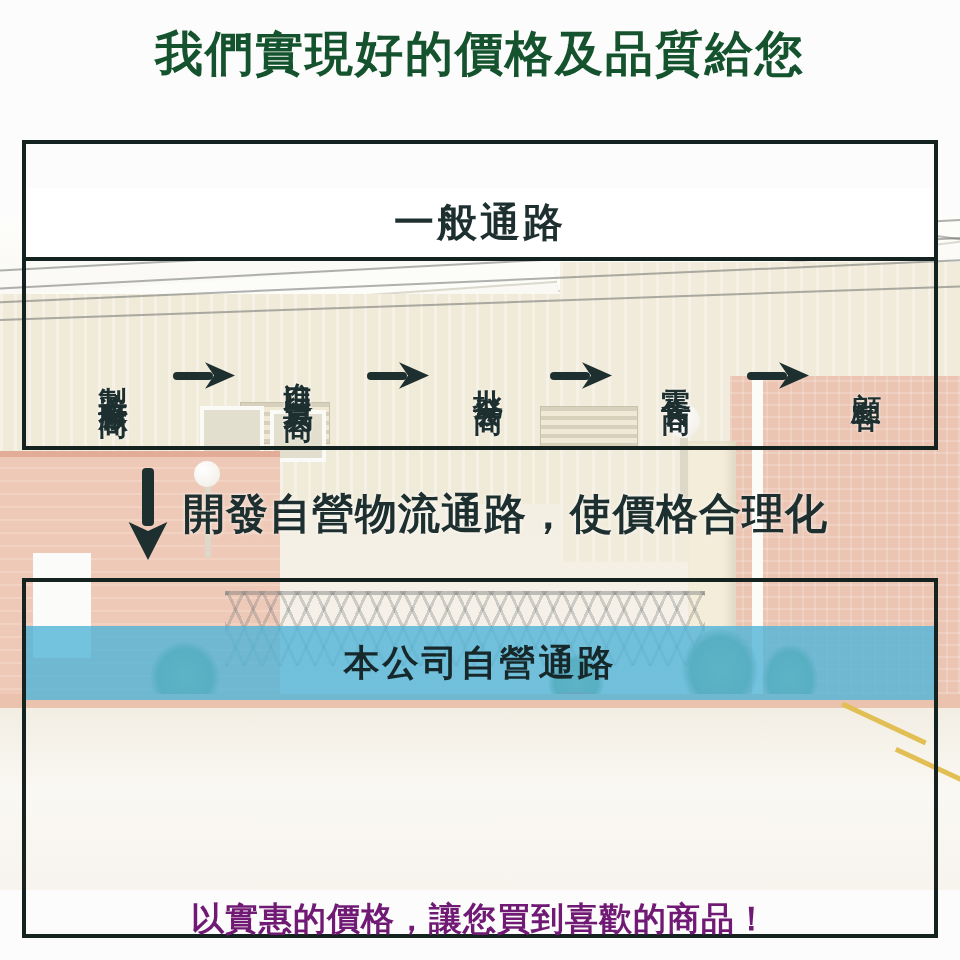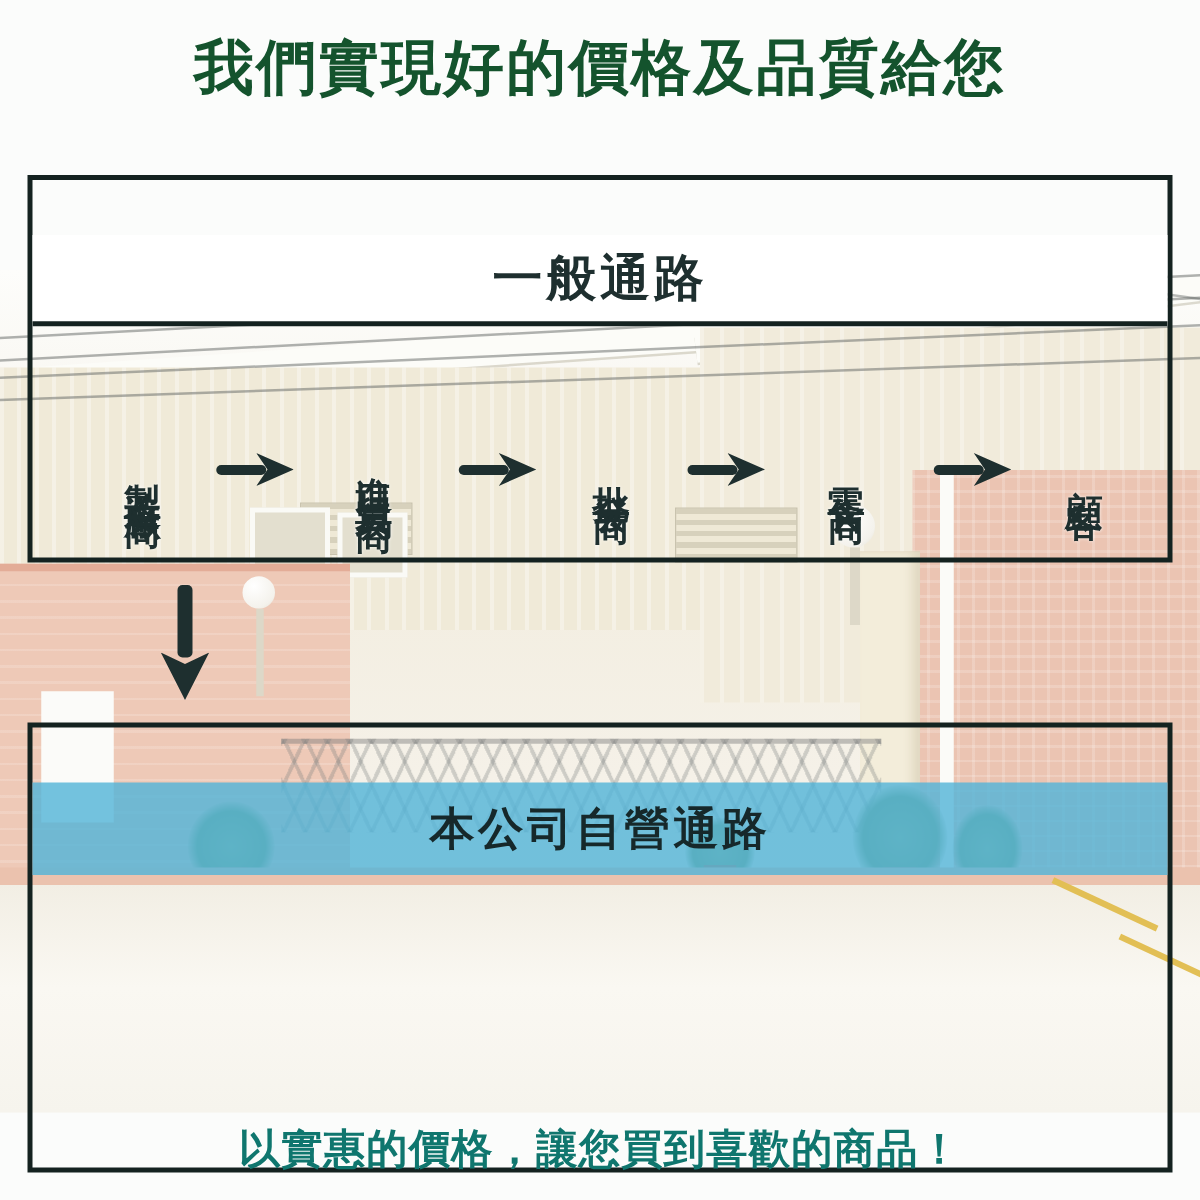--- a/index.html
+++ b/index.html
@@ -89,21 +89,21 @@
   .cross1 { left:252px; top:54px; }
   .cross2 { left:442px; top:74px; height:108px; }
   .banner { position:absolute; left:249px; top:177px; width:272px; height:40px; background:#e8251c; z-index:5;
             display:flex; align-items:center; justify-content:center; color:#ffffff;
             font-size:22px; font-weight:800; letter-spacing:1px; white-space:nowrap; }
   .banner-tri { position:absolute; left:367px; top:156px; width:0; height:0; z-index:5;
                 border-left:26px solid transparent; border-right:26px solid transparent;
                 border-bottom:22px solid #e8251c; }
 
   .footer-note { position:absolute; left:0; top:897px; width:960px; text-align:center; z-index:2;
-                 font-size:33px; font-weight:800; color:#0f766e; letter-spacing:1px; }
+                 font-size:33px; font-weight:800; color:#701a75; letter-spacing:1px; }
 </style>
 </head>
 <body>
 
 <div class="canvas">
 
   <div class="photo">
     <div class="p-roof p-roofA"></div>
     <div class="p-roof p-roofB"></div>
     <div class="p-wall p-wallL"></div>
@@ -168,20 +168,21 @@
         </div>
       <div class="vlabel" style="left:840px;">顧客</div>
     </div>
   </div>
 
   <div class="middle">
     <div class="down-arrow">
         <i class="shaft"></i>
         <i class="head"></i>
       </div>
+    <div class="middle-text">開發自營物流通路，使價格合理化</div>
   </div>
 
   <div class="box box2">
     <div class="box-header">本公司自營通路</div>
   </div>
 
   <div class="footer-note">以實惠的價格，讓您買到喜歡的商品！</div>
 
 </div>
 

